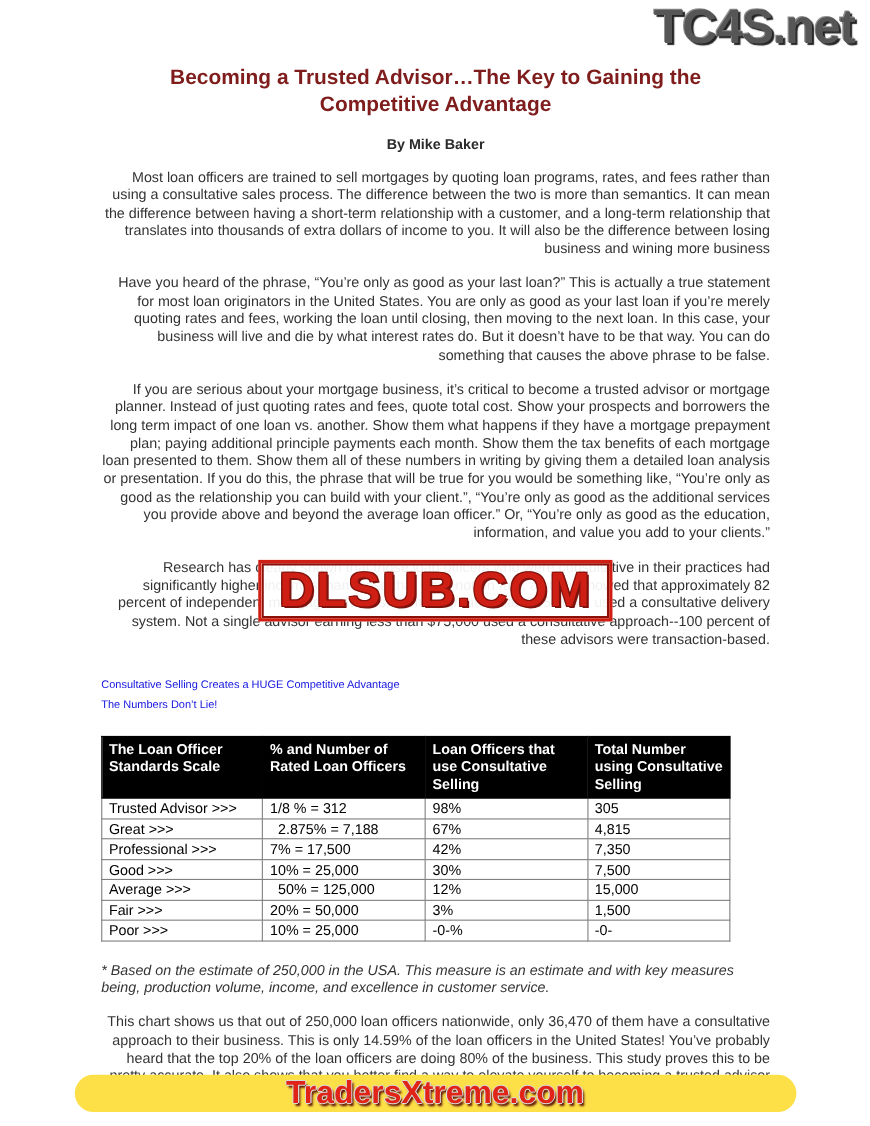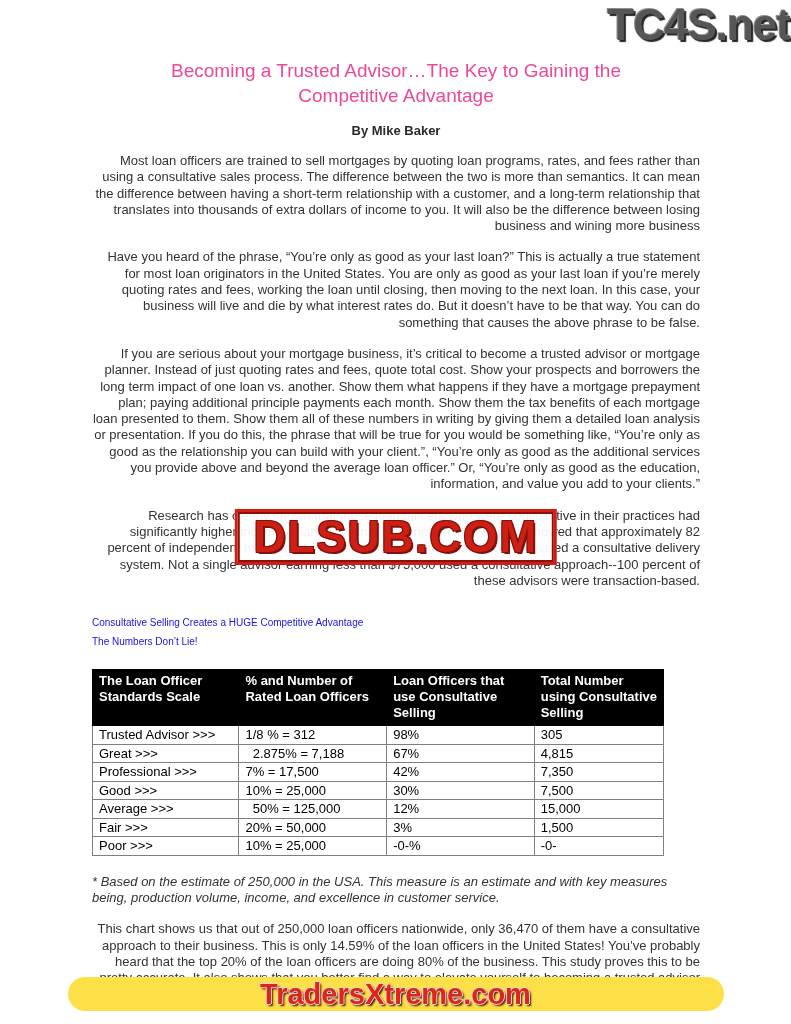--- a/index.html
+++ b/index.html
@@ -7,32 +7,32 @@
     width: 791px; height: 1024px;
     font-family: "Liberation Sans", sans-serif;
     color: #333333;
     position: relative;
     overflow: hidden;
   }
   .page { position: relative; width: 791px; height: 1024px; background: #ffffff; }
 
   
   .tc4s-logo {
-    position: absolute; top: 0px; right: 1px;
+    position: absolute; top: 0px; right: 14px;
     font-size: 44px; font-weight: bold; letter-spacing: -1px;
     color: #565656;
     text-shadow: -1px -1px 0 #8f8f8f, 2px 2px 1px #252525;
   }
 
   .content { padding: 58px 91px 0 92px; }
 
   h1.title {
     margin: 0 0 0 0;
     text-align: center;
-    font-size: 19px; line-height: 25px; font-weight: 400; color: #ec4899;
+    font-size: 19px; line-height: 25px; font-weight: 700; color: #7f1d1d;
   }
   .byline { margin-top: 15px; text-align: center; font-size: 13px; color: #2a2a2a; font-weight: bold; }
 
   p.body-para {
     font-size: 13px; line-height: 16.3px;
     margin: 15px 0 0 0; color: #333333;
     text-align: right;
   }
   .para-wrap { position: relative; }
 

